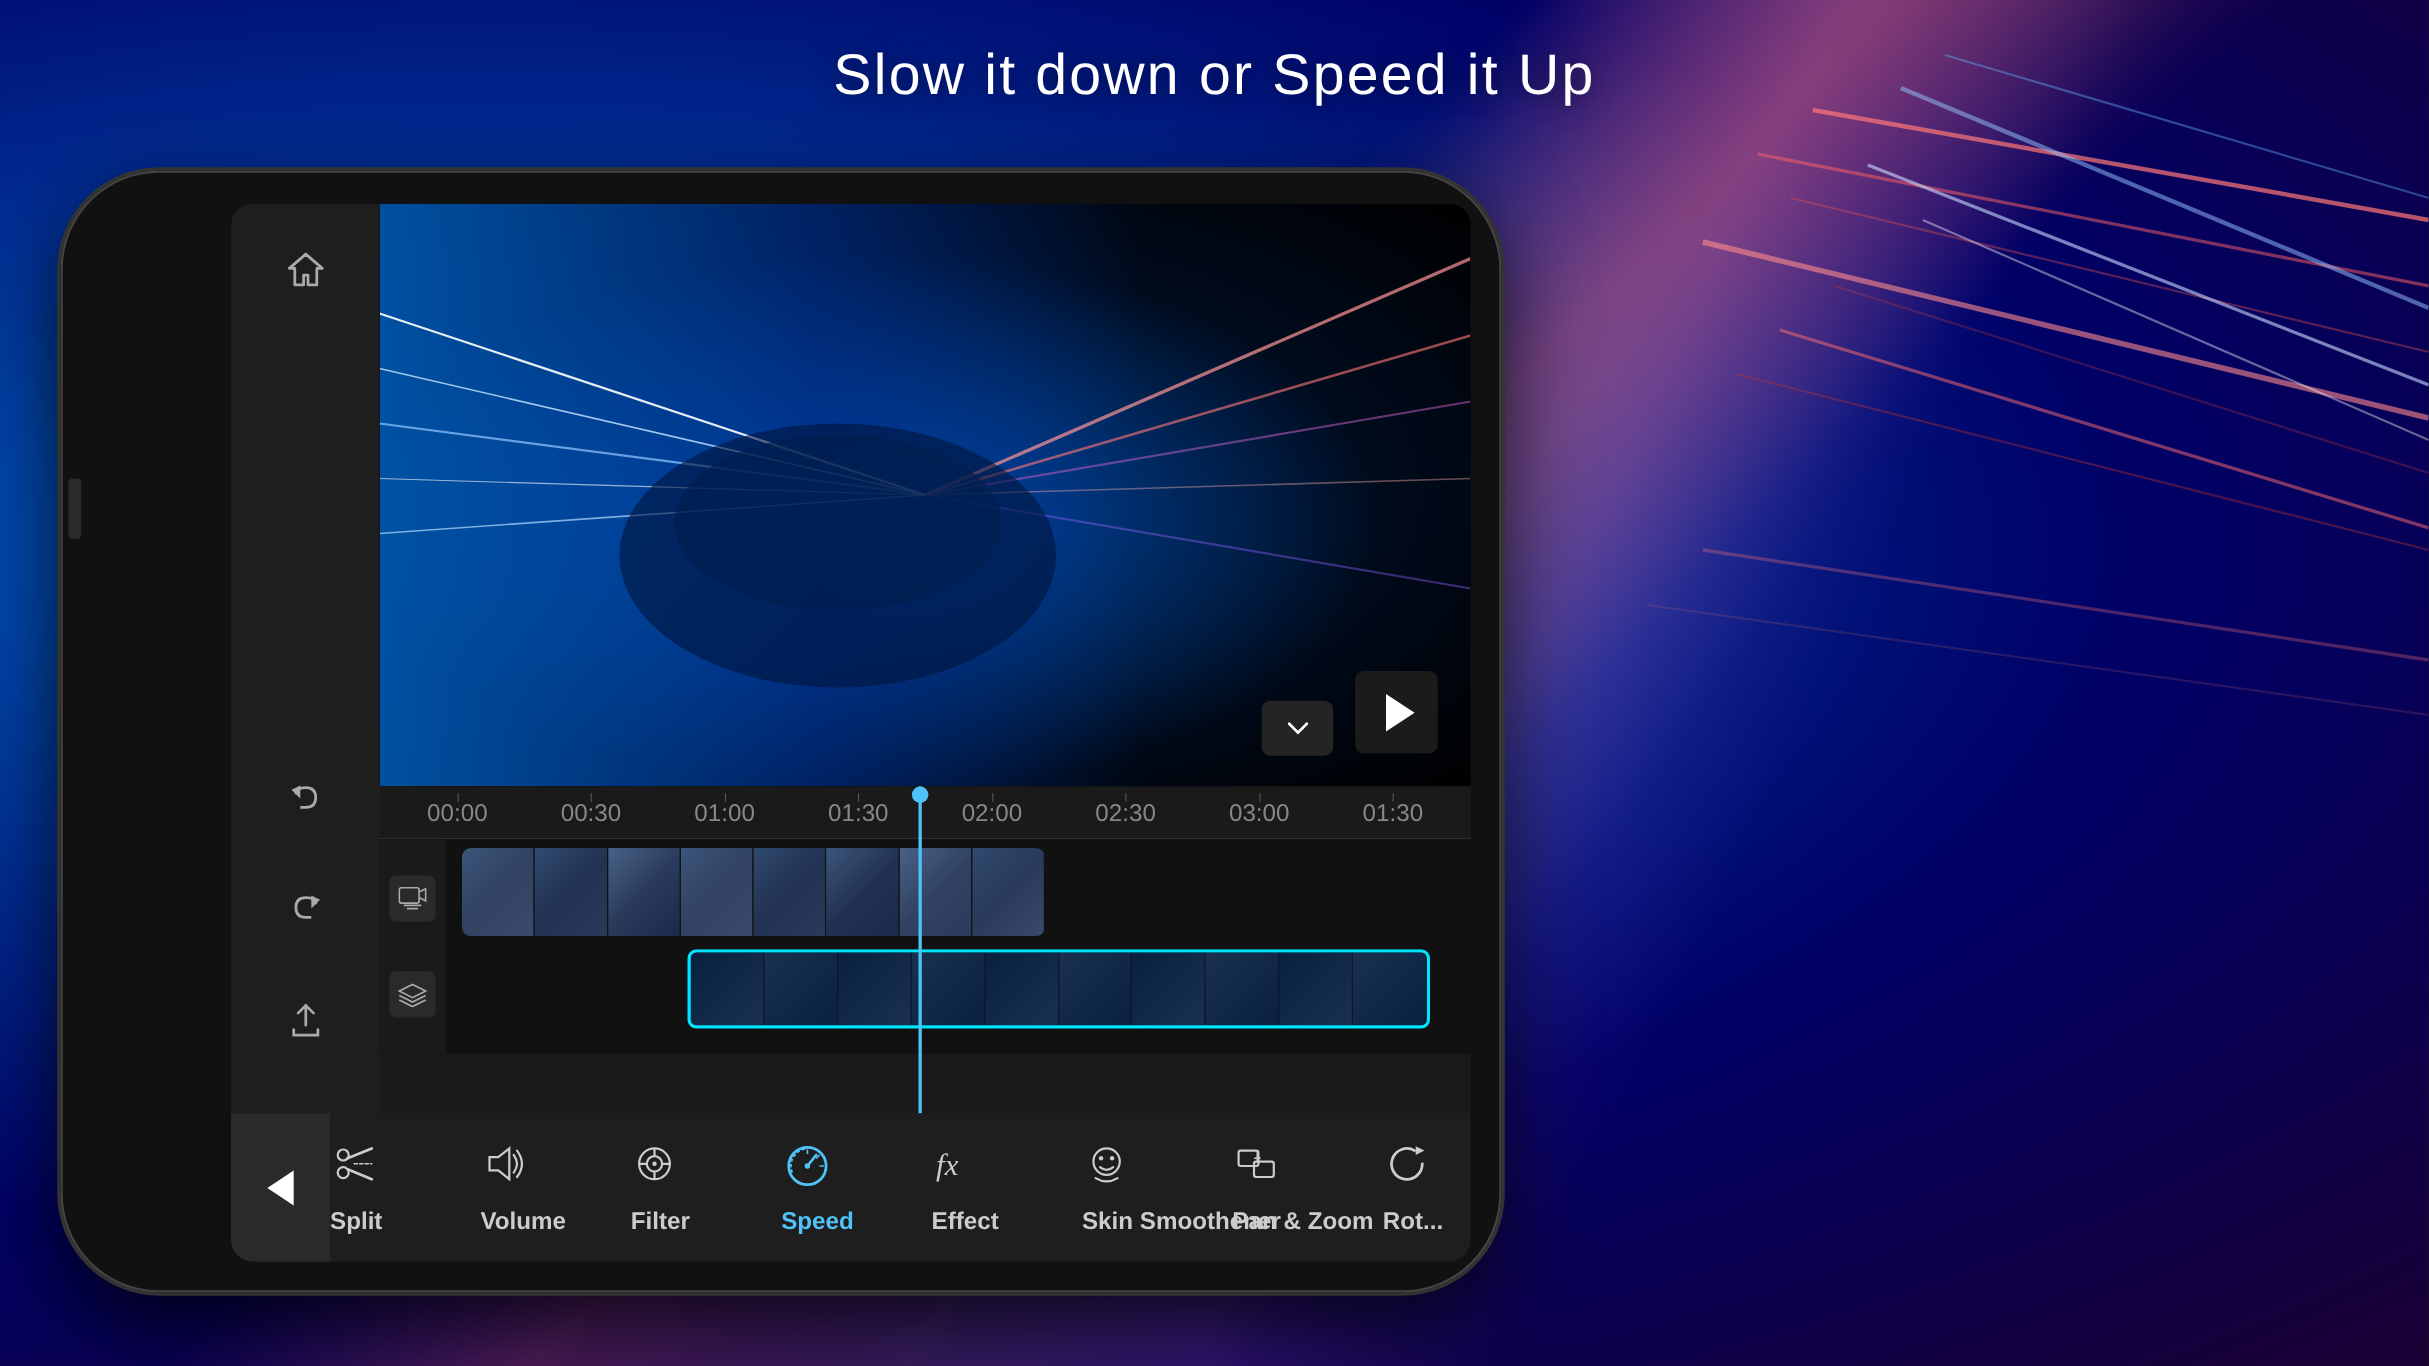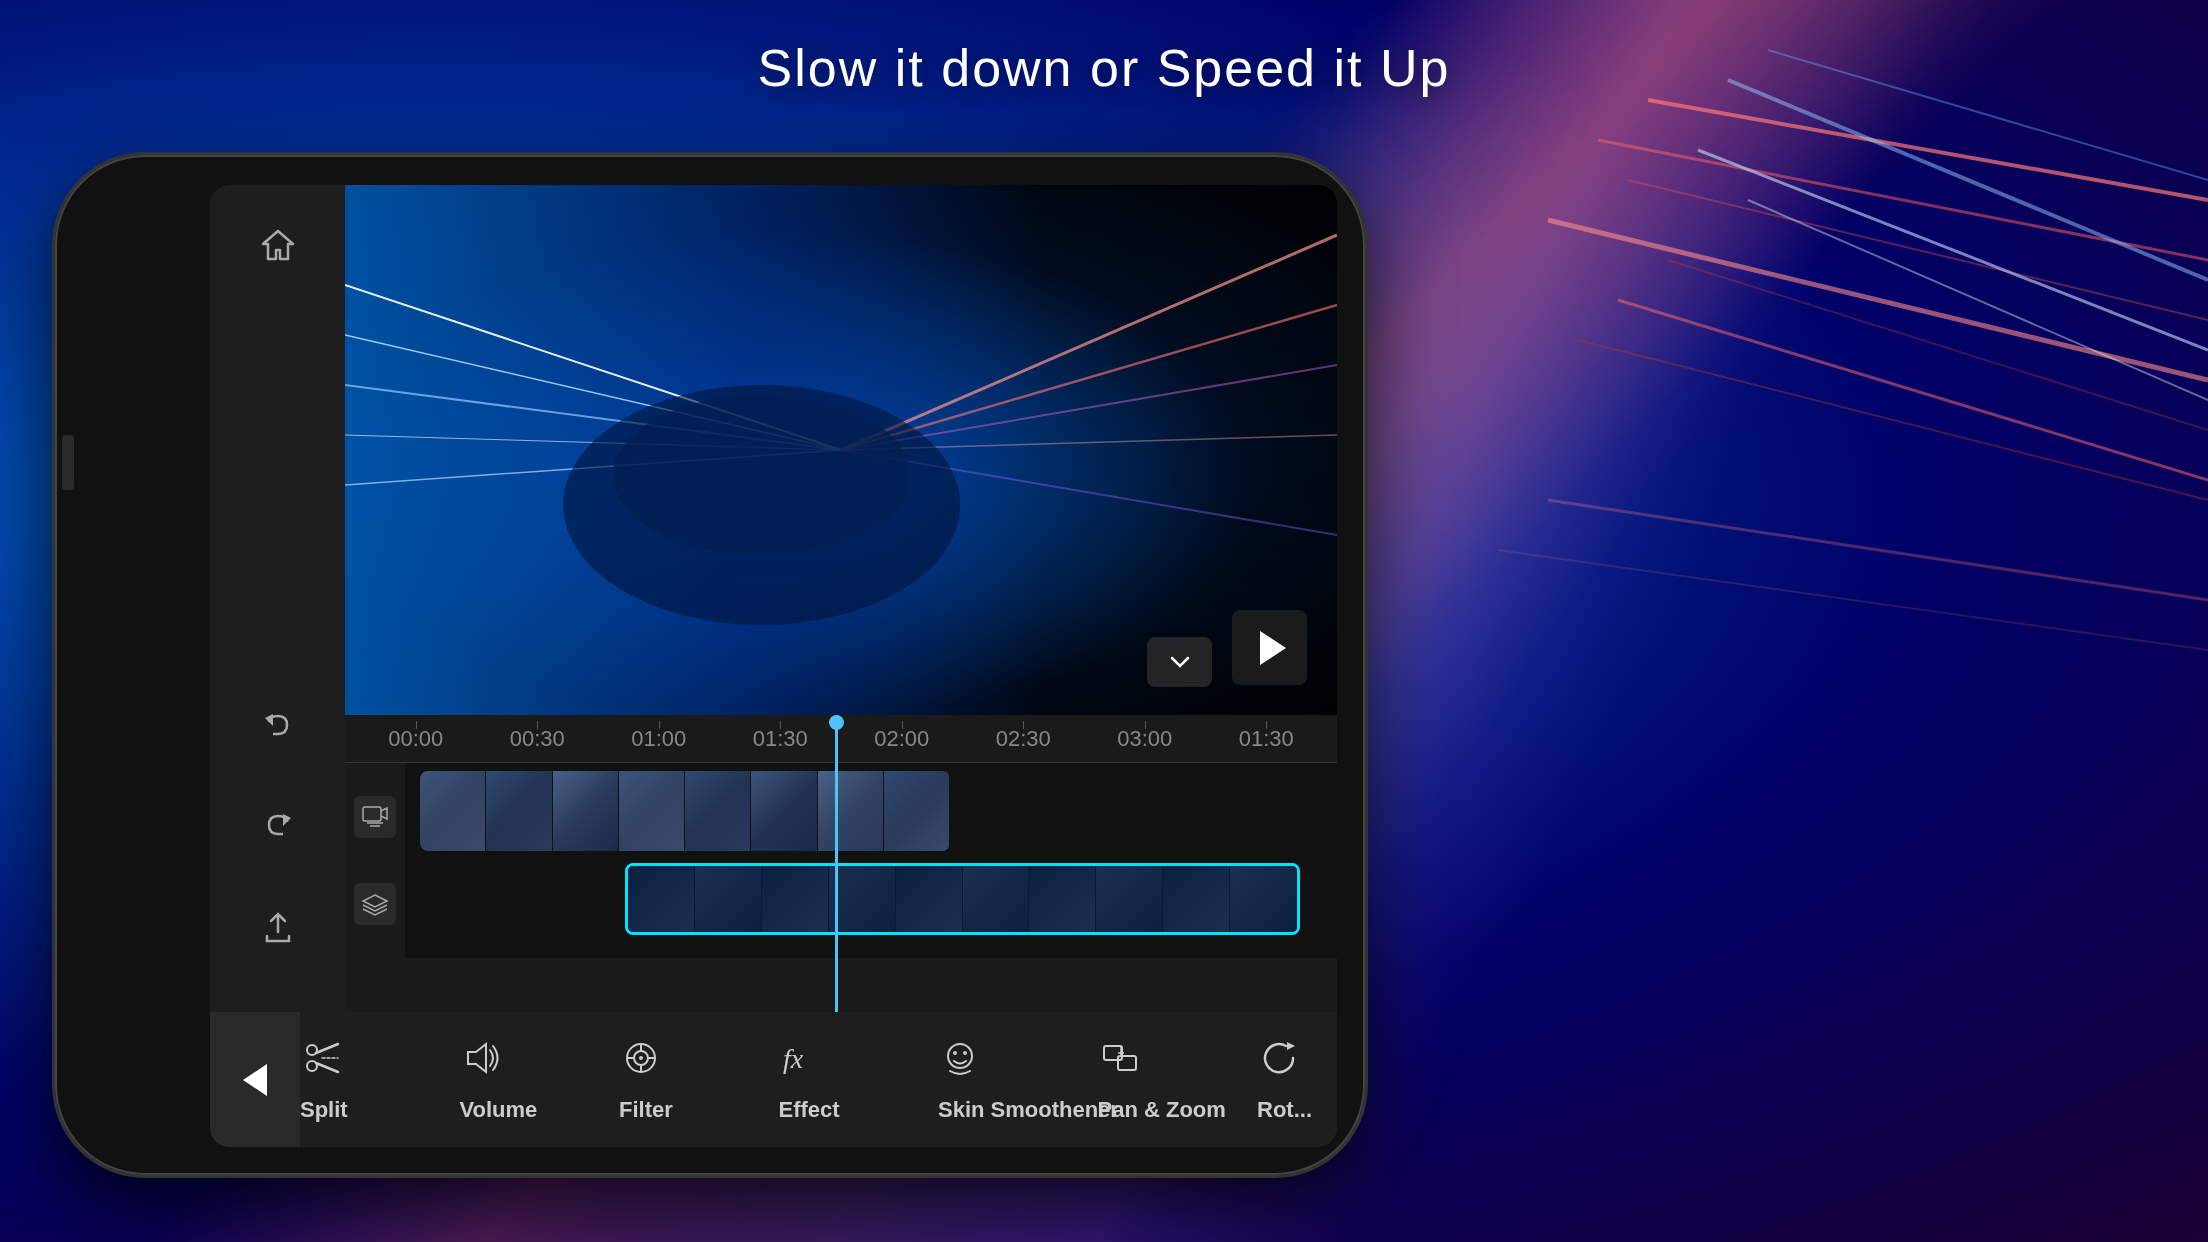--- a/index.html
+++ b/index.html
@@ -646,20 +646,35 @@
                 <line x1="22" y1="8" x2="22" y2="15" stroke="#ccc" stroke-width="2"></line>
                 <line x1="22" y1="29" x2="22" y2="36" stroke="#ccc" stroke-width="2"></line>
                 <line x1="8" y1="22" x2="15" y2="22" stroke="#ccc" stroke-width="2"></line>
                 <line x1="29" y1="22" x2="36" y2="22" stroke="#ccc" stroke-width="2"></line>
               </svg>
             </div>
             <div class="toolbar-item-label">Filter</div>
           </div>
 
 
+          <div class="toolbar-item active">
+            <div class="toolbar-item-icon">
+              <svg width="48" height="44" viewBox="0 0 48 44" fill="none" xmlns="http://www.w3.org/2000/svg">
+                <circle cx="24" cy="24" r="17" stroke="#4fc3f7" stroke-width="2.5"></circle>
+                <path d="M10 30 A16 16 0 0 1 24 8" stroke="#4fc3f7" stroke-width="2" fill="none" stroke-dasharray="3,2"></path>
+                <line x1="24" y1="24" x2="32" y2="14" stroke="#4fc3f7" stroke-width="2.5" stroke-linecap="round"></line>
+                <circle cx="24" cy="24" r="2.5" fill="#4fc3f7"></circle>
+
+                <line x1="24" y1="9" x2="24" y2="13" stroke="#4fc3f7" stroke-width="1.5"></line>
+                <line x1="35" y1="14" x2="32" y2="17" stroke="#4fc3f7" stroke-width="1.5"></line>
+                <line x1="39" y1="24" x2="35" y2="24" stroke="#4fc3f7" stroke-width="1.5"></line>
+              </svg>
+            </div>
+            <div class="toolbar-item-label">Speed</div>
+          </div>
 
           <div class="toolbar-item">
             <div class="toolbar-item-icon">
               <svg width="44" height="44" viewBox="0 0 44 44" fill="none" xmlns="http://www.w3.org/2000/svg">
                 <text x="4" y="32" font-size="28" font-style="italic" fill="#ccc" font-family="serif">fx</text>
               </svg>
             </div>
             <div class="toolbar-item-label">Effect</div>
           </div>
 

